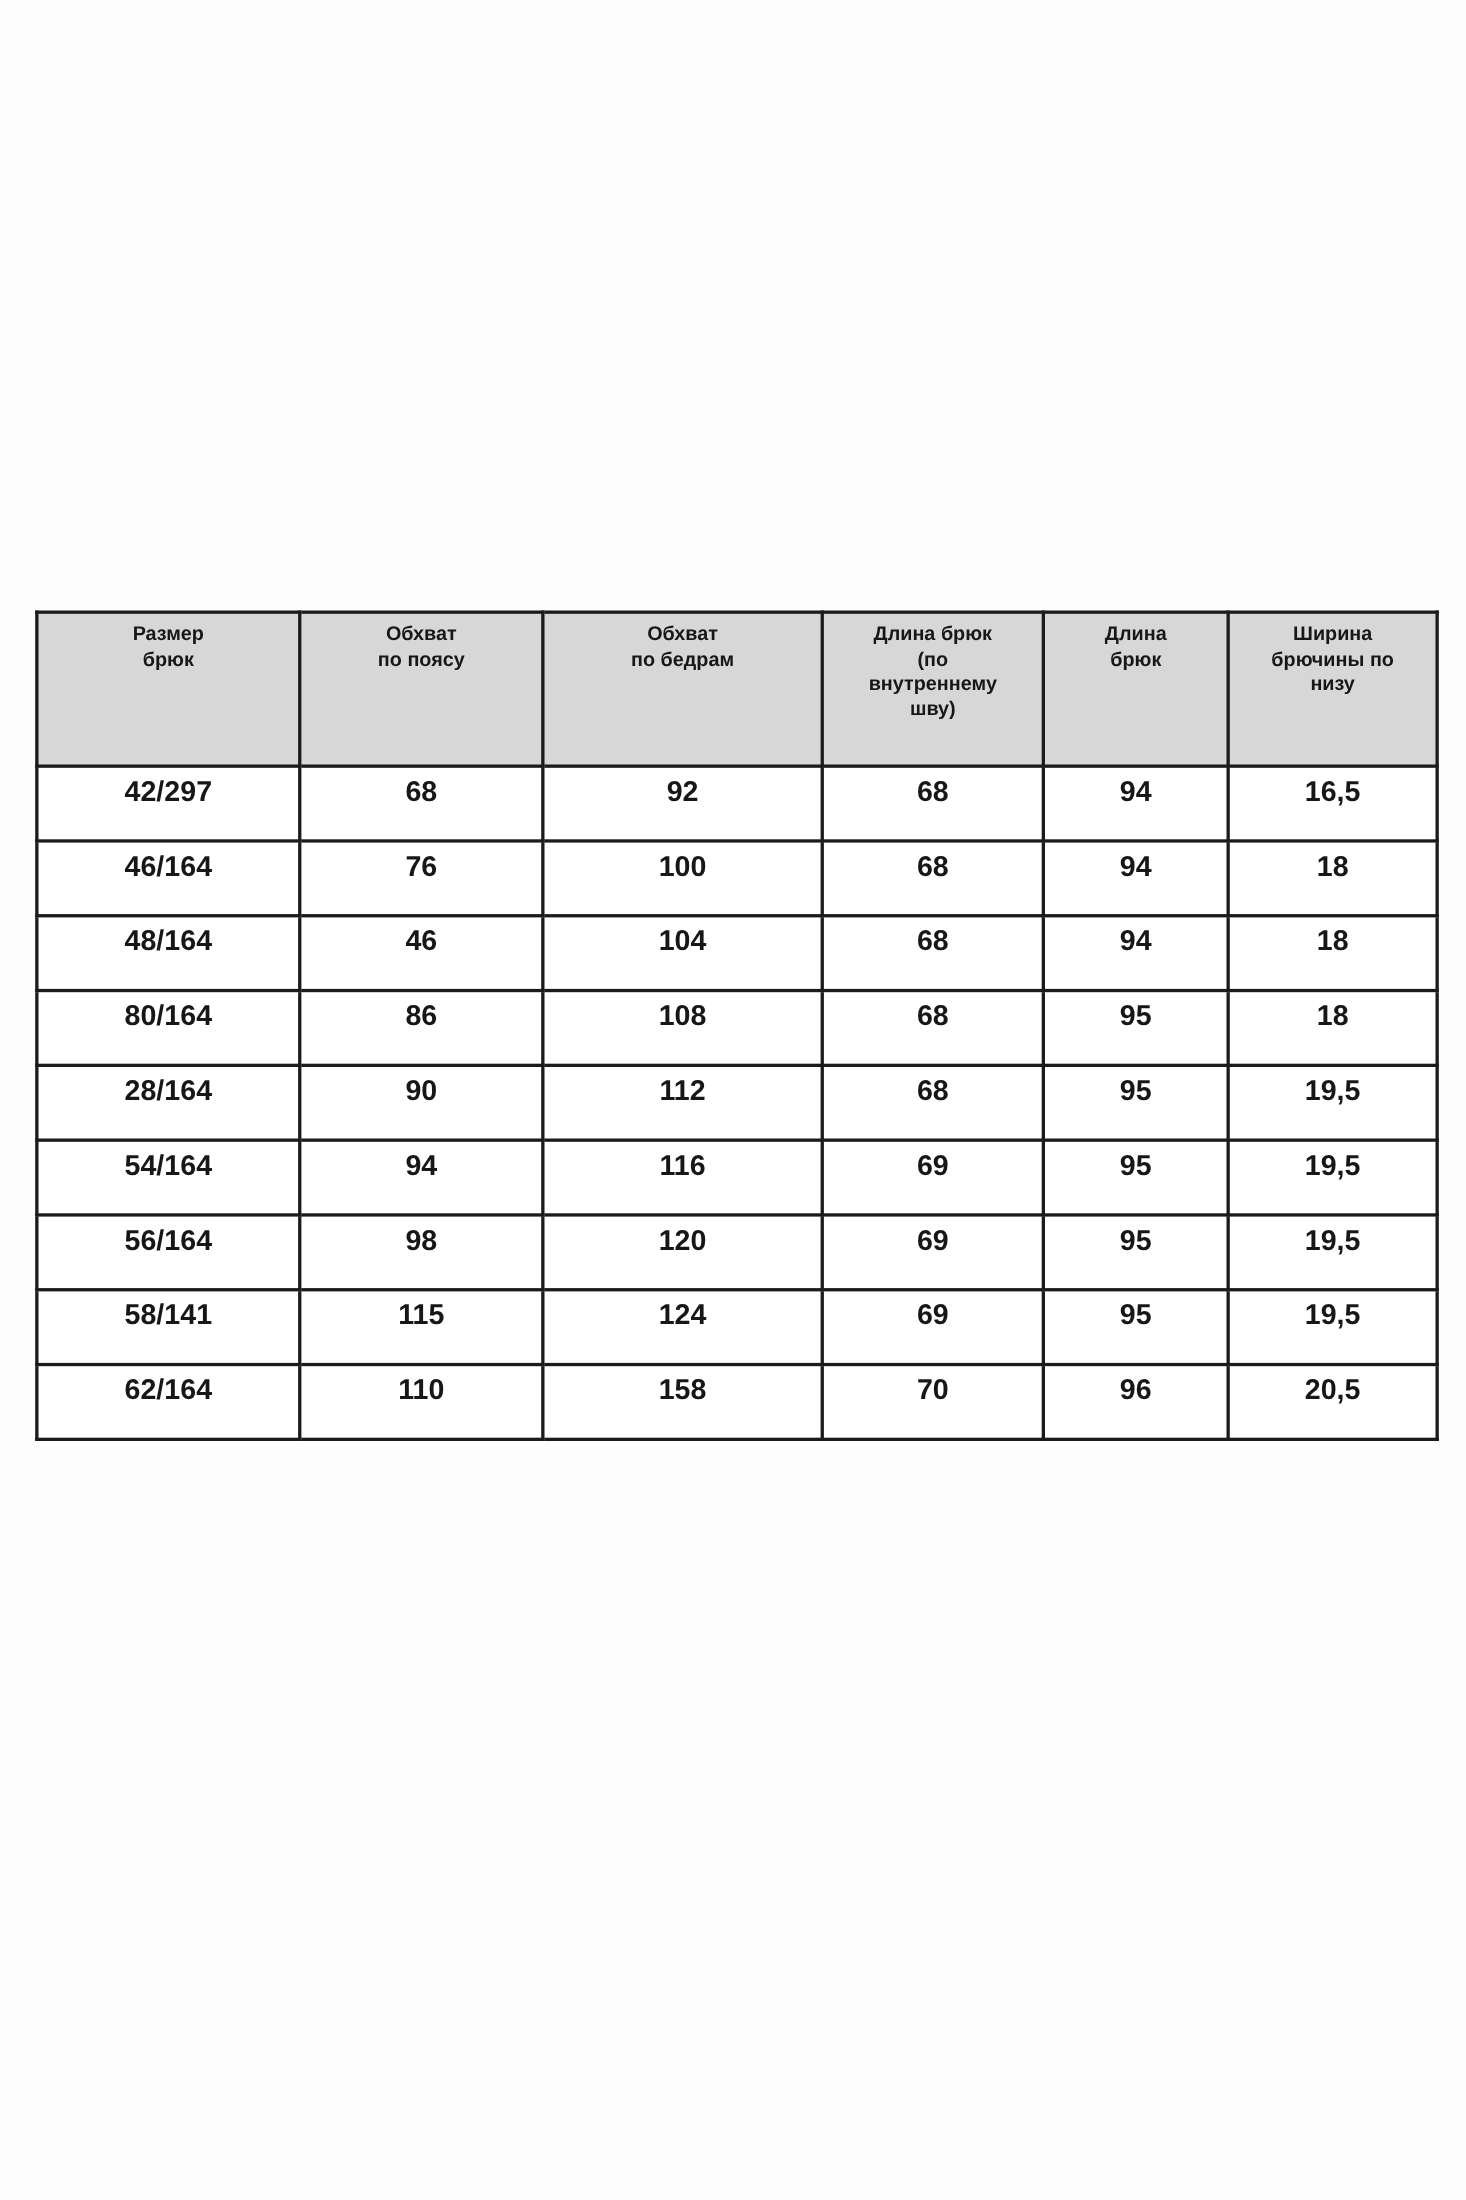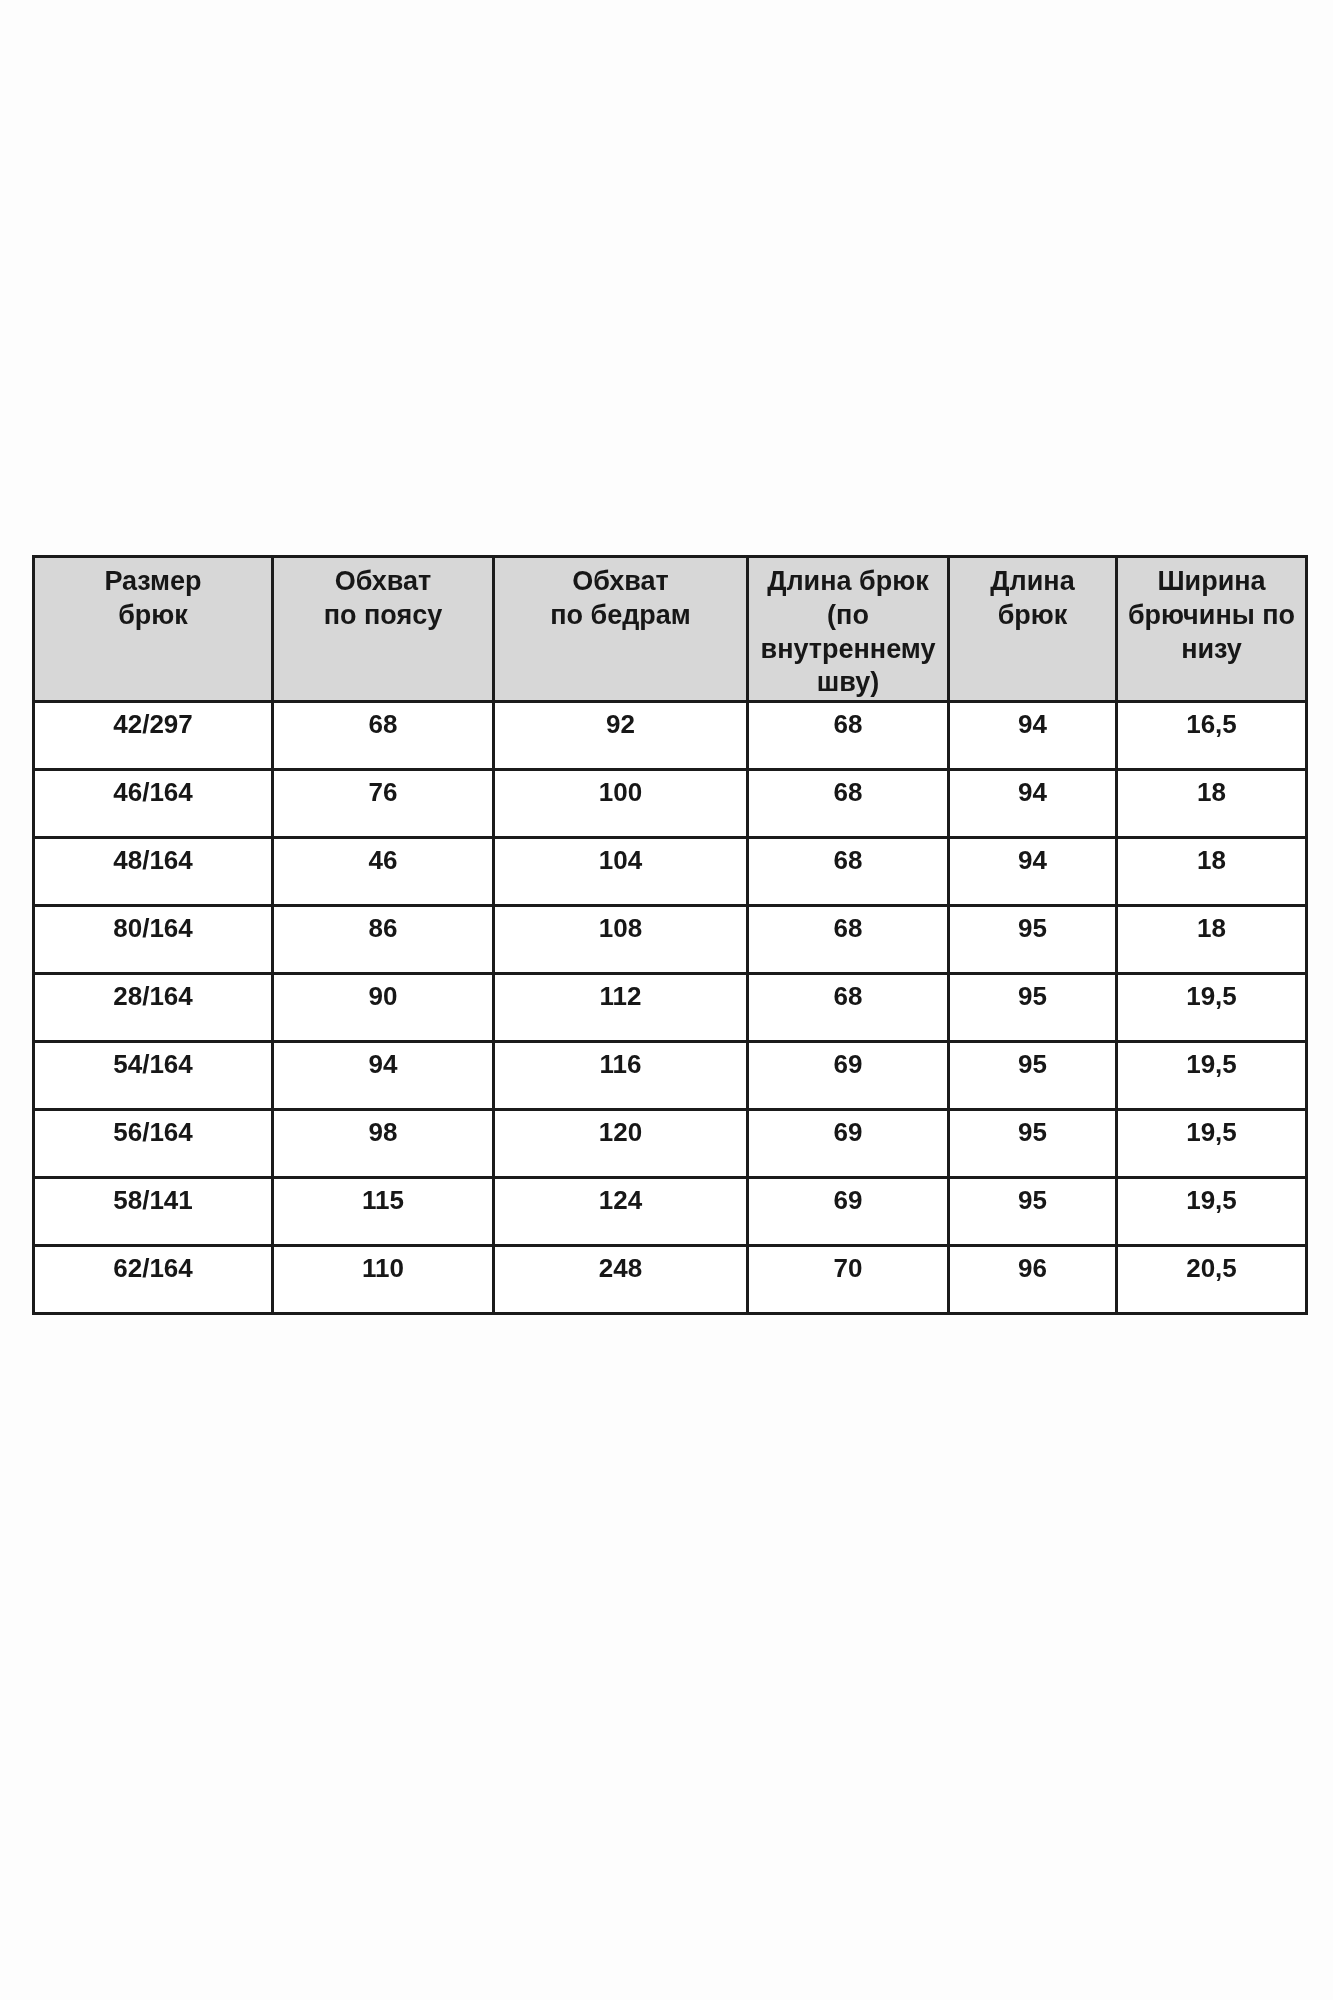--- a/index.html
+++ b/index.html
@@ -42,21 +42,21 @@
     border:3px solid var(--border-color);
     text-align:center;
     vertical-align:top;
     font-weight:700;
     color:var(--text-color);
   }
   table.size-chart th{
     background:var(--header-bg);
     height:140px;
     padding-top:7px;
-    font-size:27px;
+    font-size:18px;
     line-height:1.25;
   }
   table.size-chart td{
     height:68px;
     padding-top:5px;
     font-size:26px;
     line-height:1.3;
     background:#ffffff;
   }
 </style>
@@ -144,20 +144,20 @@
           <td>58/141</td>
           <td>115</td>
           <td>124</td>
           <td>69</td>
           <td>95</td>
           <td>19,5</td>
         </tr>
         <tr>
           <td>62/164</td>
           <td>110</td>
-          <td>248</td>
+          <td>158</td>
           <td>70</td>
           <td>96</td>
           <td>20,5</td>
         </tr>
       </tbody>
   </table>
 </div>
 
 </body></html>

